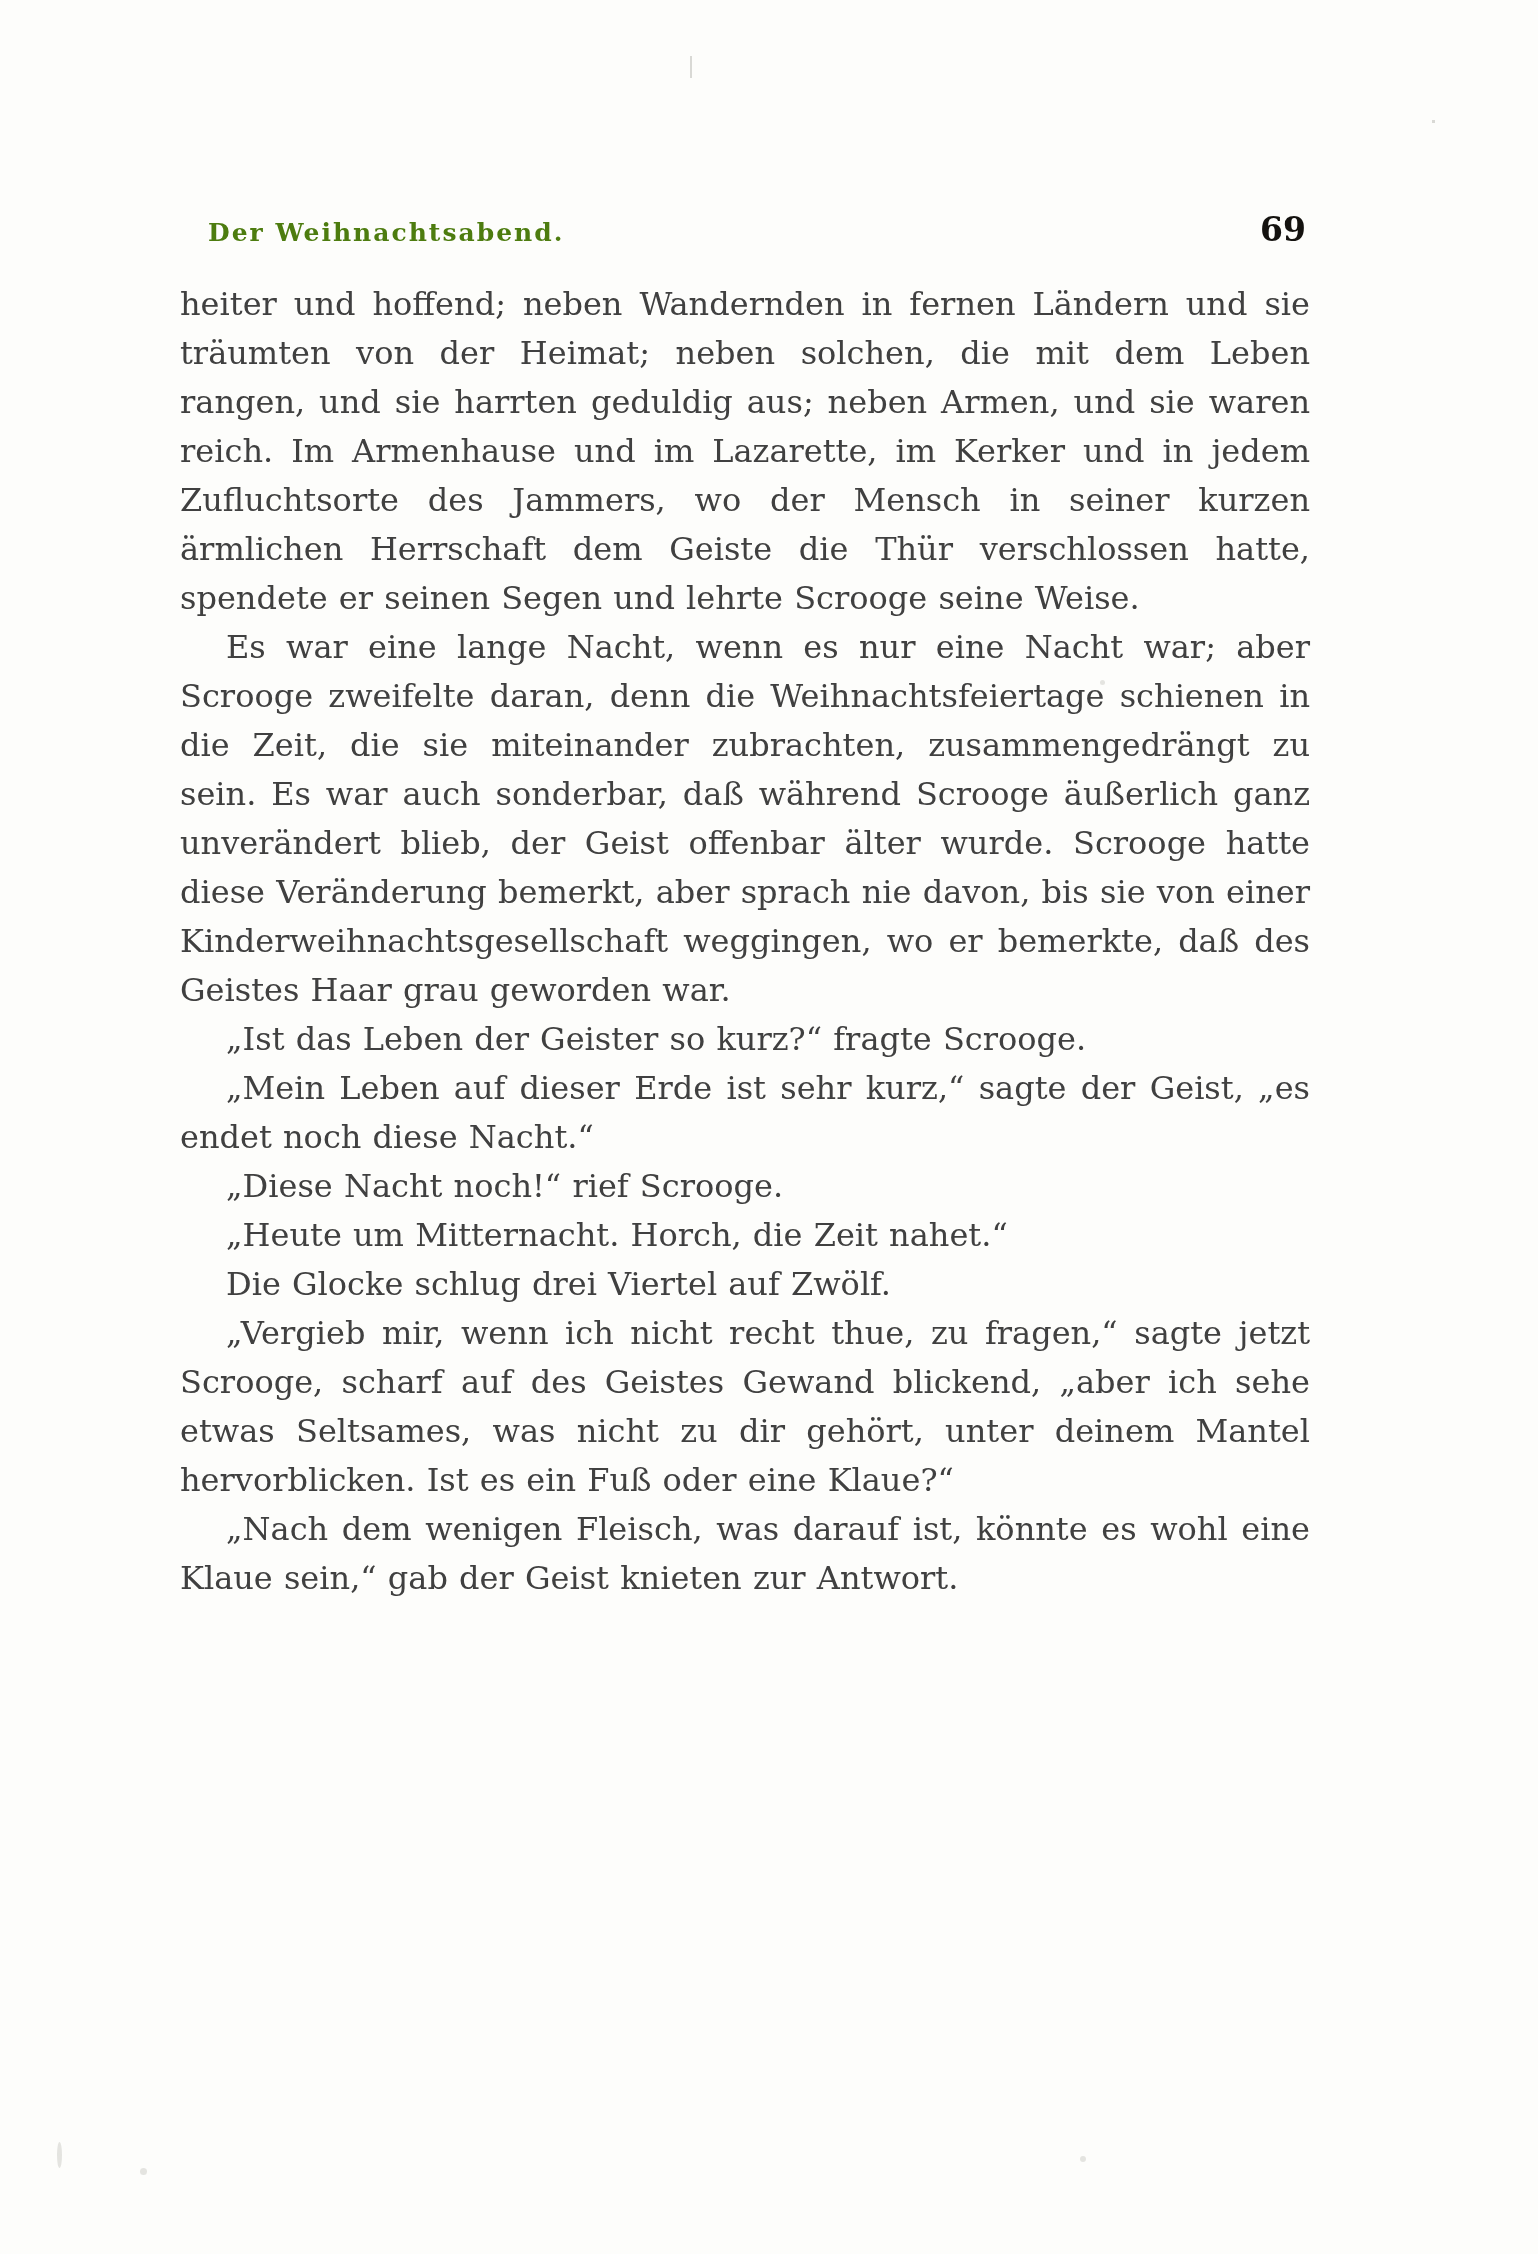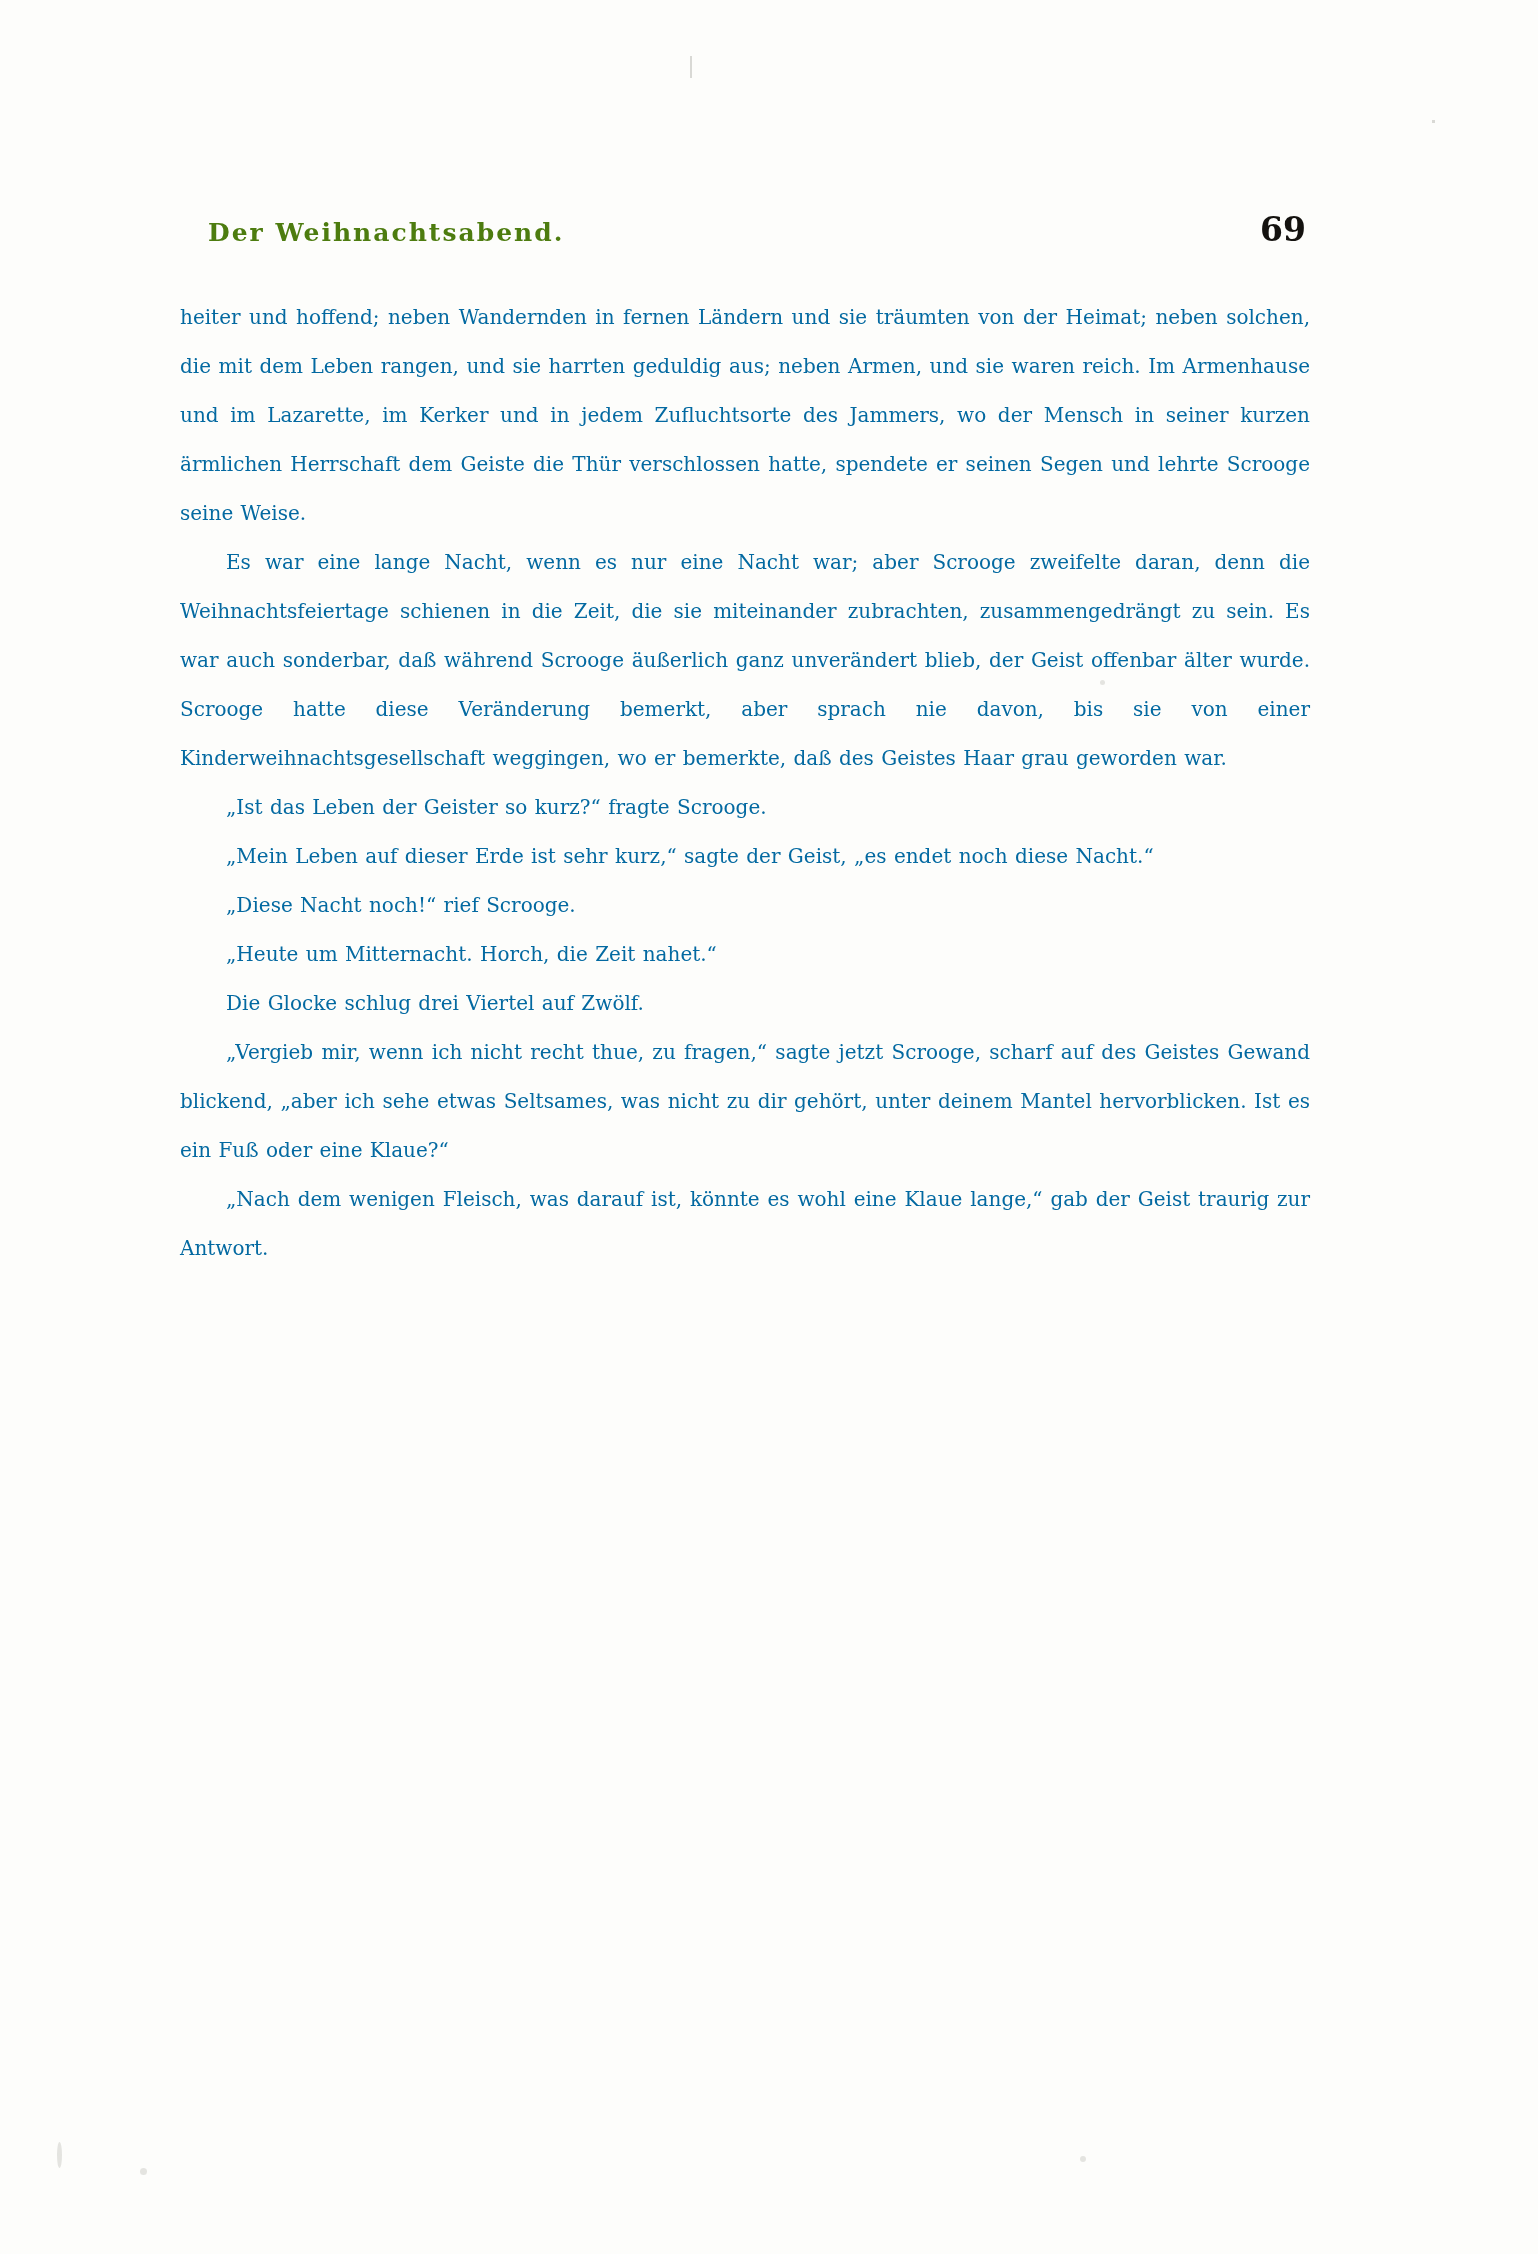--- a/index.html
+++ b/index.html
@@ -48,25 +48,25 @@
   }
   .page-number {
     font-family: "DejaVu Serif", serif;
     font-weight: 700;
     font-size: 33px;
     color: #14120f;
     padding-right: 4px;
   }
   
   .body-text {
-    margin-top: 23px;
+    margin-top: 10px;
     font-family: "DejaVu Serif", serif;
-    font-size: 20px;
+    font-size: 32px;
     line-height: 49px;
-    color: #0369a1;
+    color: #404040;
     text-align: justify;
     text-justify: inter-word;
     word-spacing: 1px;
   }
   .body-text p {
     margin: 0;
     text-indent: 0;
   }
   .body-text p.indent {
     text-indent: 46px;
@@ -104,17 +104,17 @@
 
     <div class="body-text">
       <p>heiter und hoffend; neben Wandernden in fernen Ländern und sie träumten von der Heimat; neben solchen, die mit dem Leben rangen, und sie harrten geduldig aus; neben Armen, und sie waren reich. Im Armenhause und im Lazarette, im Kerker und in jedem Zufluchtsorte des Jammers, wo der Mensch in seiner kurzen ärmlichen Herrschaft dem Geiste die Thür verschlossen hatte, spendete er seinen Segen und lehrte Scrooge seine Weise.</p>
       <p class="indent">Es war eine lange Nacht, wenn es nur eine Nacht war; aber Scrooge zweifelte daran, denn die Weihnachtsfeiertage schienen in die Zeit, die sie miteinander zubrachten, zusammengedrängt zu sein. Es war auch sonderbar, daß während Scrooge äußerlich ganz unverändert blieb, der Geist offenbar älter wurde. Scrooge hatte diese Veränderung bemerkt, aber sprach nie davon, bis sie von einer Kinderweihnachtsgesellschaft weggingen, wo er bemerkte, daß des Geistes Haar grau geworden war.</p>
       <p class="indent">„Ist das Leben der Geister so kurz?“ fragte Scrooge.</p>
       <p class="indent">„Mein Leben auf dieser Erde ist sehr kurz,“ sagte der Geist, „es endet noch diese Nacht.“</p>
       <p class="indent">„Diese Nacht noch!“ rief Scrooge.</p>
       <p class="indent">„Heute um Mitternacht. Horch, die Zeit nahet.“</p>
       <p class="indent">Die Glocke schlug drei Viertel auf Zwölf.</p>
       <p class="indent">„Vergieb mir, wenn ich nicht recht thue, zu fragen,“ sagte jetzt Scrooge, scharf auf des Geistes Gewand blickend, „aber ich sehe etwas Seltsames, was nicht zu dir gehört, unter deinem Mantel hervorblicken. Ist es ein Fuß oder eine Klaue?“</p>
-      <p class="indent">„Nach dem wenigen Fleisch, was darauf ist, könnte es wohl eine Klaue lange,“ gab der Geist traurig zur Antwort.</p>
+      <p class="indent">„Nach dem wenigen Fleisch, was darauf ist, könnte es wohl eine Klaue sein,“ gab der Geist knieten zur Antwort.</p>
     </div>
 
   </div>
 </div>
 
 </body></html>

